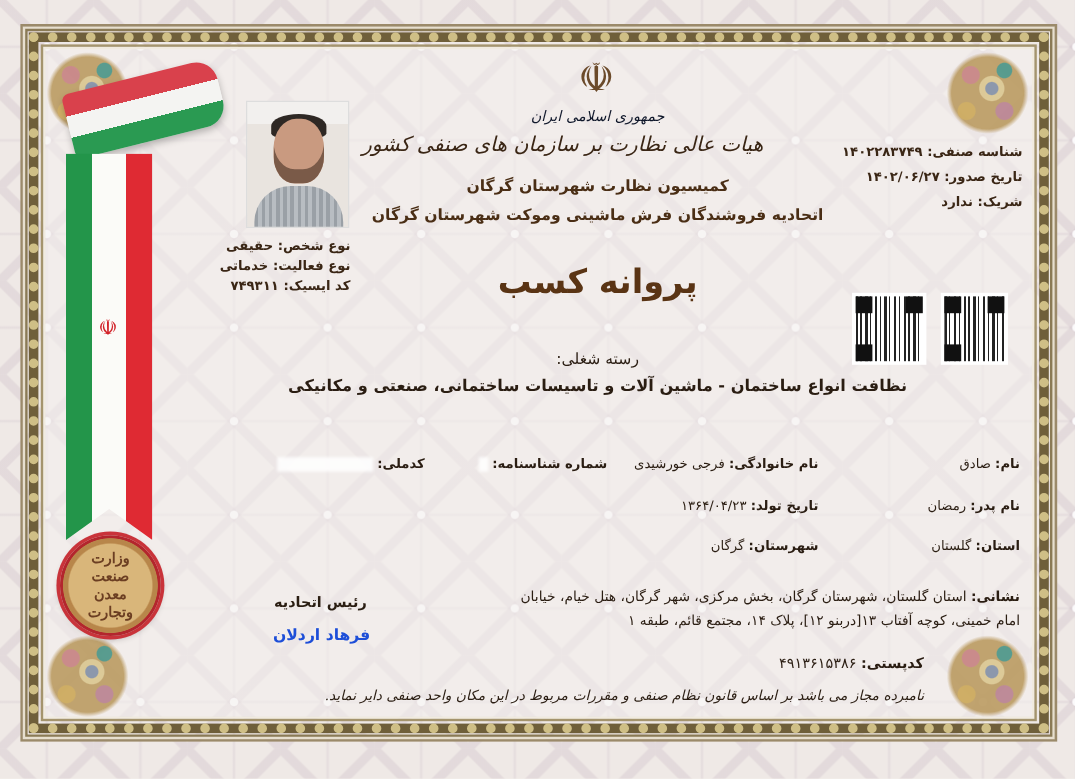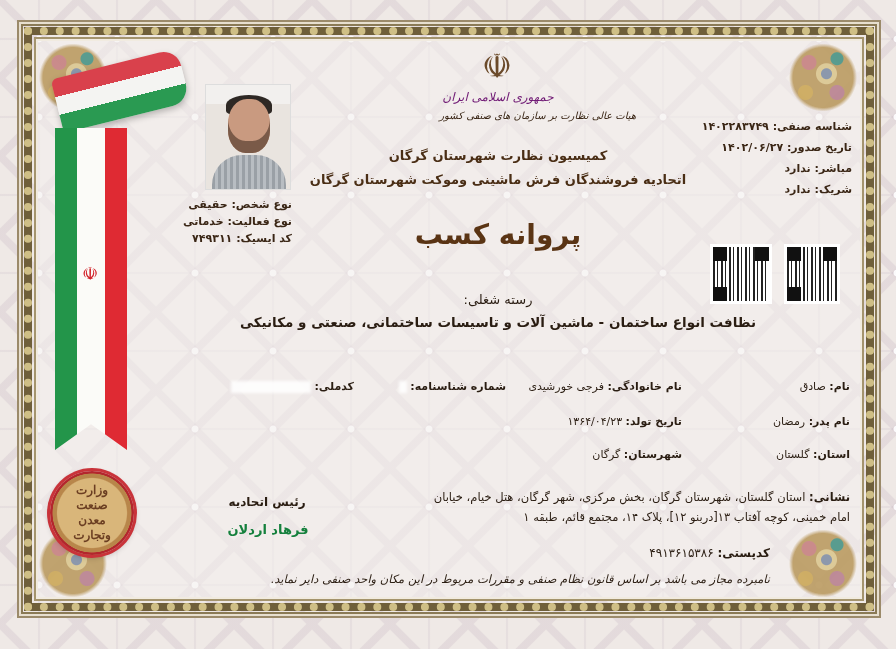--- a/index.html
+++ b/index.html
@@ -74,21 +74,21 @@
       clip-path: polygon(0 0, 100% 0, 100% 100%, 50% 92%, 0 100%);
     }
     .ribbon-emblem {
       position: absolute; left: 79px; top: 263px; width: 22px; height: 22px;
       color: #d2232a; font-size: 18px; line-height: 22px; text-align: center; font-weight: bold;
     }
     .seal {
       position: absolute; left: 50px; top: 446px; width: 84px; height: 84px; border-radius: 50%;
       background: radial-gradient(circle, #d9b67a 0 58%, #b8864a 60% 66%, #b3262d 67% 100%);
       box-shadow: 0 0 0 3px #c9333a, 0 2px 6px rgba(0,0,0,0.3);
-      display: flex; align-items: center; justify-content: center; text-align: center; margin-top: 25px;
+      display: flex; align-items: center; justify-content: center; text-align: center;
     }
     .seal span {
       font-family: "DejaVu Serif", serif; font-size: 12px; line-height: 15px; color: #6b3e22; font-weight: bold;
       width: 56px;
     }
 
     
     .photo {
       position: absolute; left: 205px; top: 84px; width: 86px; height: 106px;
       background: linear-gradient(180deg, #f2f0ee 0 18%, #e9e4df 18% 100%);
@@ -109,22 +109,22 @@
 
     .rtl { direction: rtl; unicode-bidi: isolate; }
     .txt { position: absolute; color: #2a1d12; white-space: nowrap; }
 
     .person-info { position: absolute; right: 604px; top: 196px; text-align: right; font-size: 11px; line-height: 17px; font-weight: bold; color: #3a2615; margin-left: 36px; }
 
     .emblem {
       position: absolute; left: 478px; top: 46px; width: 38px; height: 40px;
       color: #6b4a2a; font-size: 34px; line-height: 40px; text-align: center; font-family: "DejaVu Serif", serif;
     }
-    .gov1 { left: 400px; top: 90px; width: 196px; text-align: center; font-family: "DejaVu Serif", serif; font-size: 12px; font-style: italic; color: #701a75; }
-    .gov2 { left: 360px; top: 110px; width: 276px; font-family: "DejaVu Serif", serif; font-size: 10px; font-style: italic; color: #3a2615; }
+    .gov1 { left: 400px; top: 90px; width: 196px; text-align: center; font-family: "DejaVu Serif", serif; font-size: 12px; font-style: italic; color: #0f172a; }
+    .gov2 { left: 360px; top: 110px; width: 276px; font-family: "DejaVu Serif", serif; font-size: 17px; font-style: italic; color: #3a2615; }
     .commission { left: 330px; top: 148px; width: 336px; text-align: center; font-size: 13px; font-weight: bold; color: #4a2e15; }
     .union { left: 290px; top: 172px; width: 416px; text-align: center; font-size: 13px; font-weight: bold; color: #4a2e15; }
 
     .meta { position: absolute; right: 44px; top: 116px; text-align: right; font-size: 11px; line-height: 21px; font-weight: bold; color: #3a2615; }
 
     .title { left: 360px; top: 218px; width: 276px; text-align: center; font-size: 28px; font-weight: bold; color: #5a3414; }
 
     .qr { position: absolute; top: 244px; height: 60px; background: #fff; padding: 3px; }
     .qr.big { left: 710px; width: 62px; }
     .qr.small { left: 784px; width: 56px; }
@@ -145,21 +145,21 @@
     .field b { font-weight: bold; }
     .field .val { font-weight: normal; }
     .blur { display: inline-block; background: rgba(255,255,255,0.85); filter: blur(1.5px); height: 12px; vertical-align: middle; }
 
     .address { position: absolute; right: 46px; top: 487px; width: 420px; text-align: right; direction: rtl; font-size: 11.5px; line-height: 20px; color: #2a1d12; }
     .address b { font-weight: bold; }
 
     .footer-note { left: 330px; top: 572px; width: 440px; text-align: center; font-family: "DejaVu Serif", serif; font-style: italic; font-size: 11.5px; color: #2a1d12; }
 
     .signer-title { left: 222px; top: 495px; width: 90px; text-align: center; font-size: 12px; font-weight: bold; color: #2a1d12; }
-    .signer-name { left: 218px; top: 522px; width: 100px; text-align: center; font-size: 13px; font-weight: bold; color: #15803d; }
+    .signer-name { left: 218px; top: 522px; width: 100px; text-align: center; font-size: 13px; font-weight: bold; color: #1d4ed8; }
   </style>
 </head>
 <body>
 
 <div class="page-bg"></div>
 <div class="frame-outer"></div>
 <div class="frame-beads"></div>
 <div class="frame-inner"></div>
 <div class="content-bg"></div>
 
@@ -189,21 +189,20 @@
 
 <div class="emblem">☫</div>
 <div class="txt rtl gov1">جمهوری اسلامی ایران</div>
 <div class="txt rtl gov2">هیات عالی نظارت بر سازمان های صنفی کشور</div>
 <div class="txt rtl commission">کمیسیون نظارت شهرستان گرگان</div>
 <div class="txt rtl union">اتحادیه فروشندگان فرش ماشینی وموکت شهرستان گرگان</div>
 
 <div class="meta rtl">
   <div><span>شناسه صنفی:</span> <span>۱۴۰۲۲۸۳۷۴۹</span></div>
   <div><span>تاریخ صدور:</span> <span>۱۴۰۲/۰۶/۲۷</span></div>
-  <div><span>مباشر:</span> <span>ندارد</span></div>
   <div><span>شریک:</span> <span>ندارد</span></div>
 </div>
 
 <div class="txt rtl title">پروانه کسب</div>
 
 <div class="qr big">
     <div class="grid"></div>
   </div>
 <div class="qr small">
     <div class="grid"></div>

